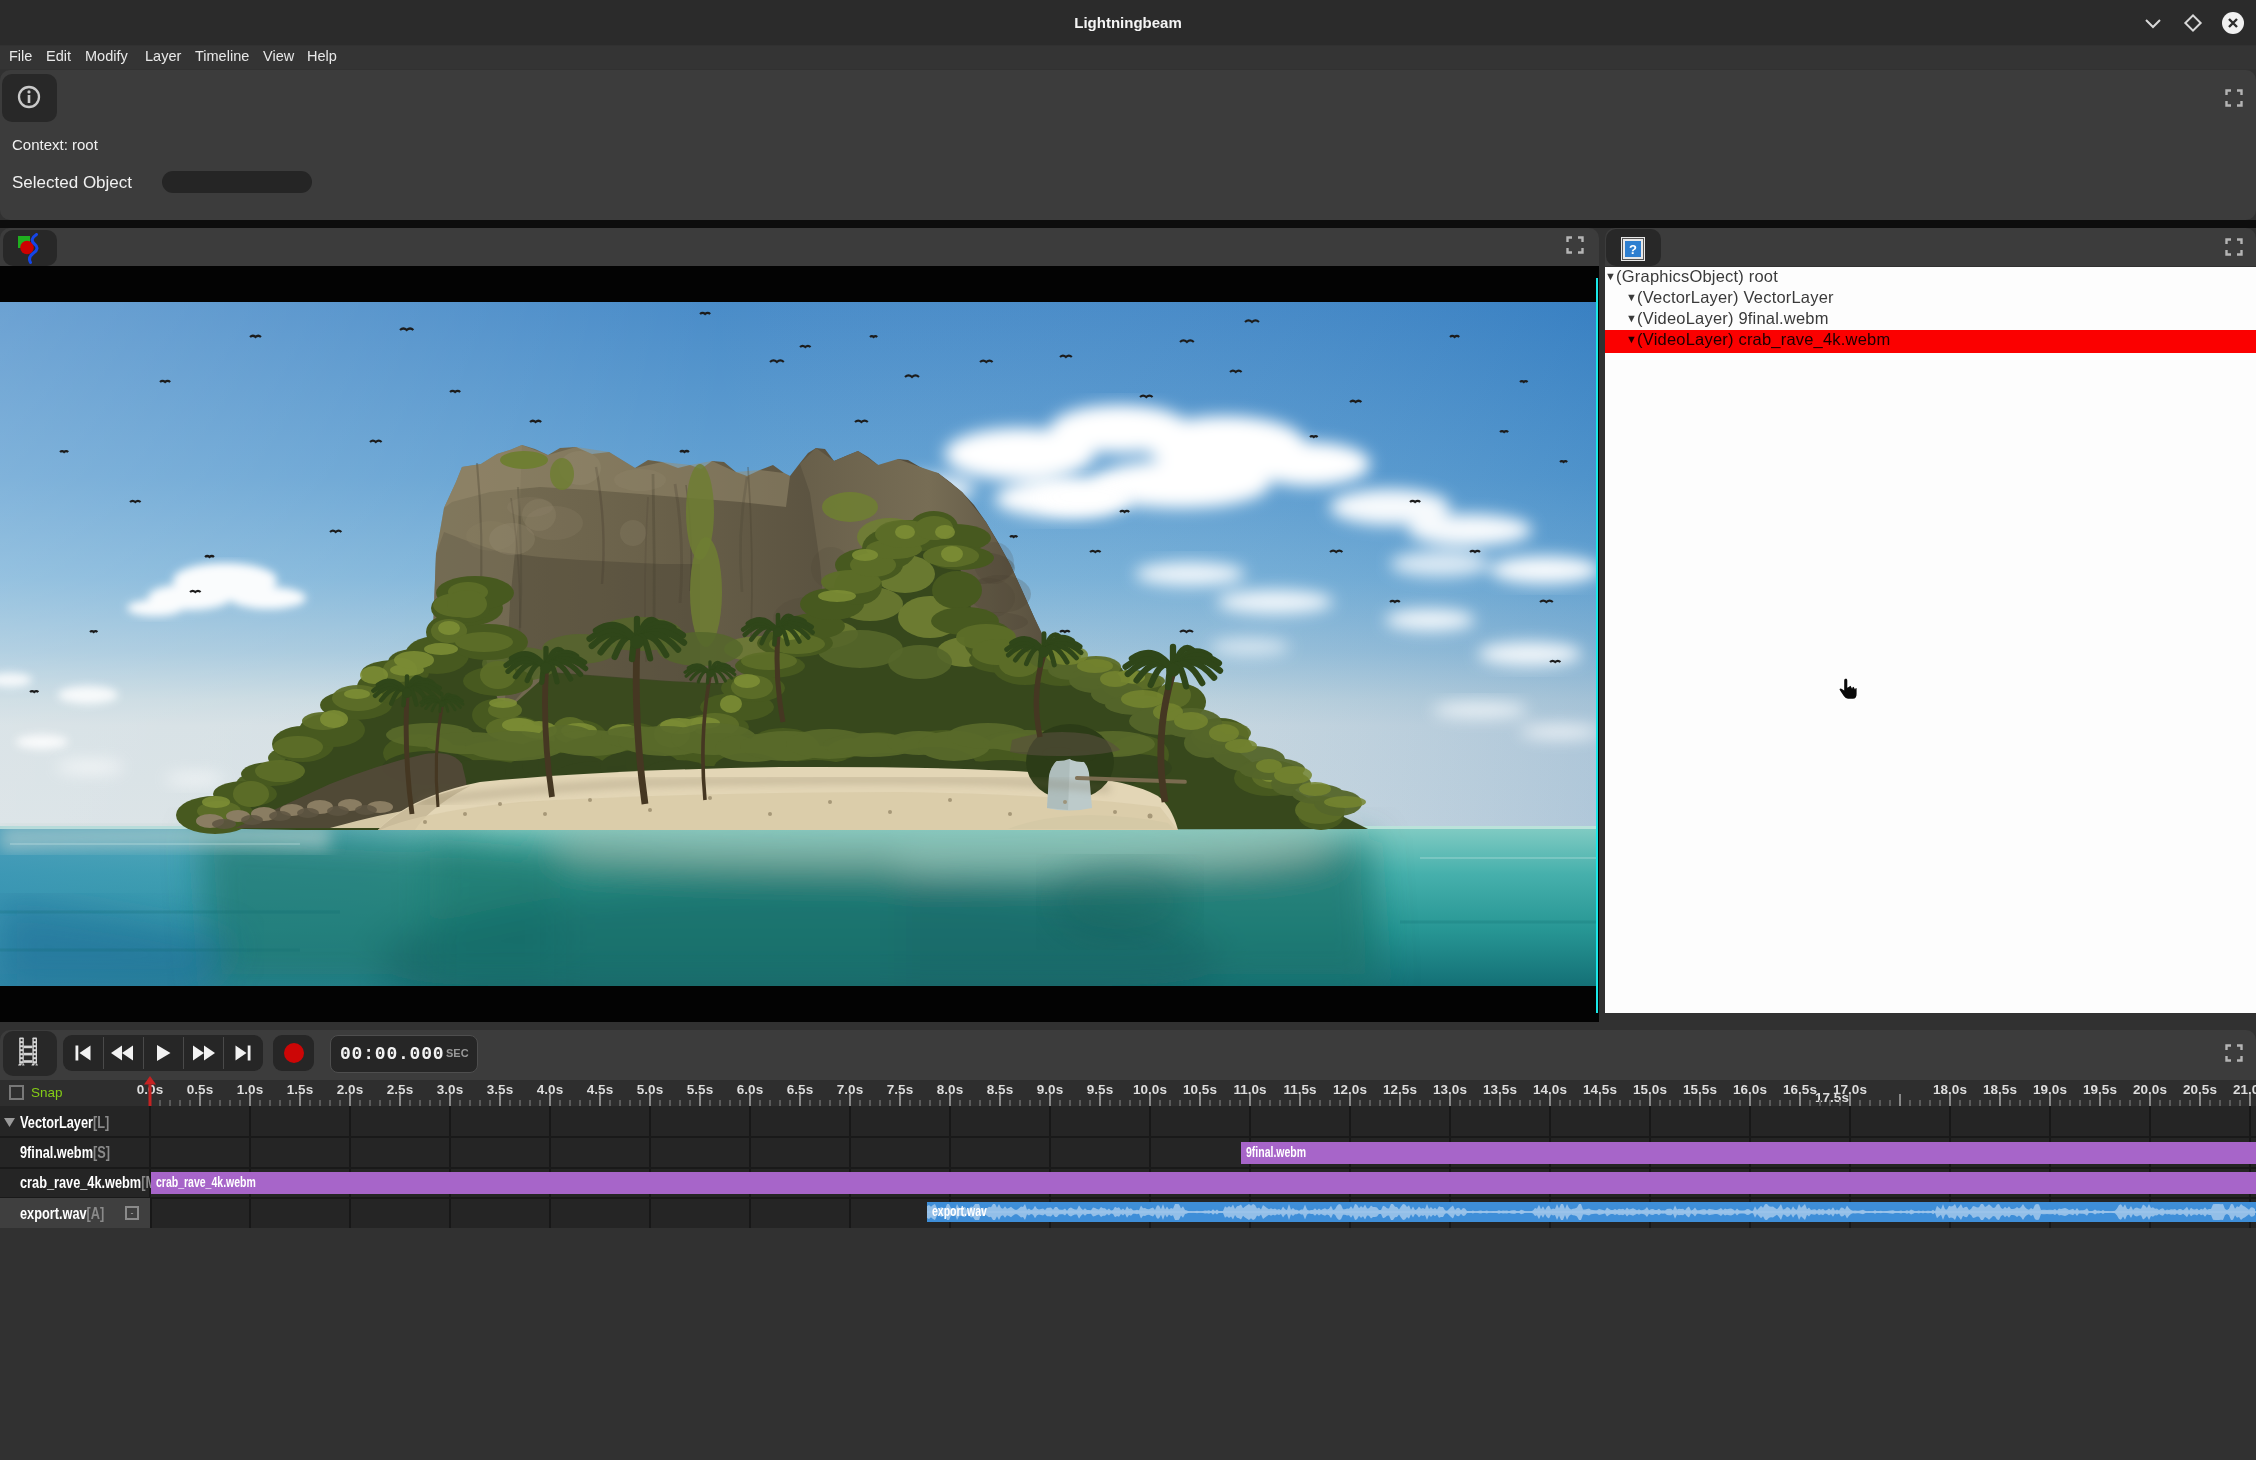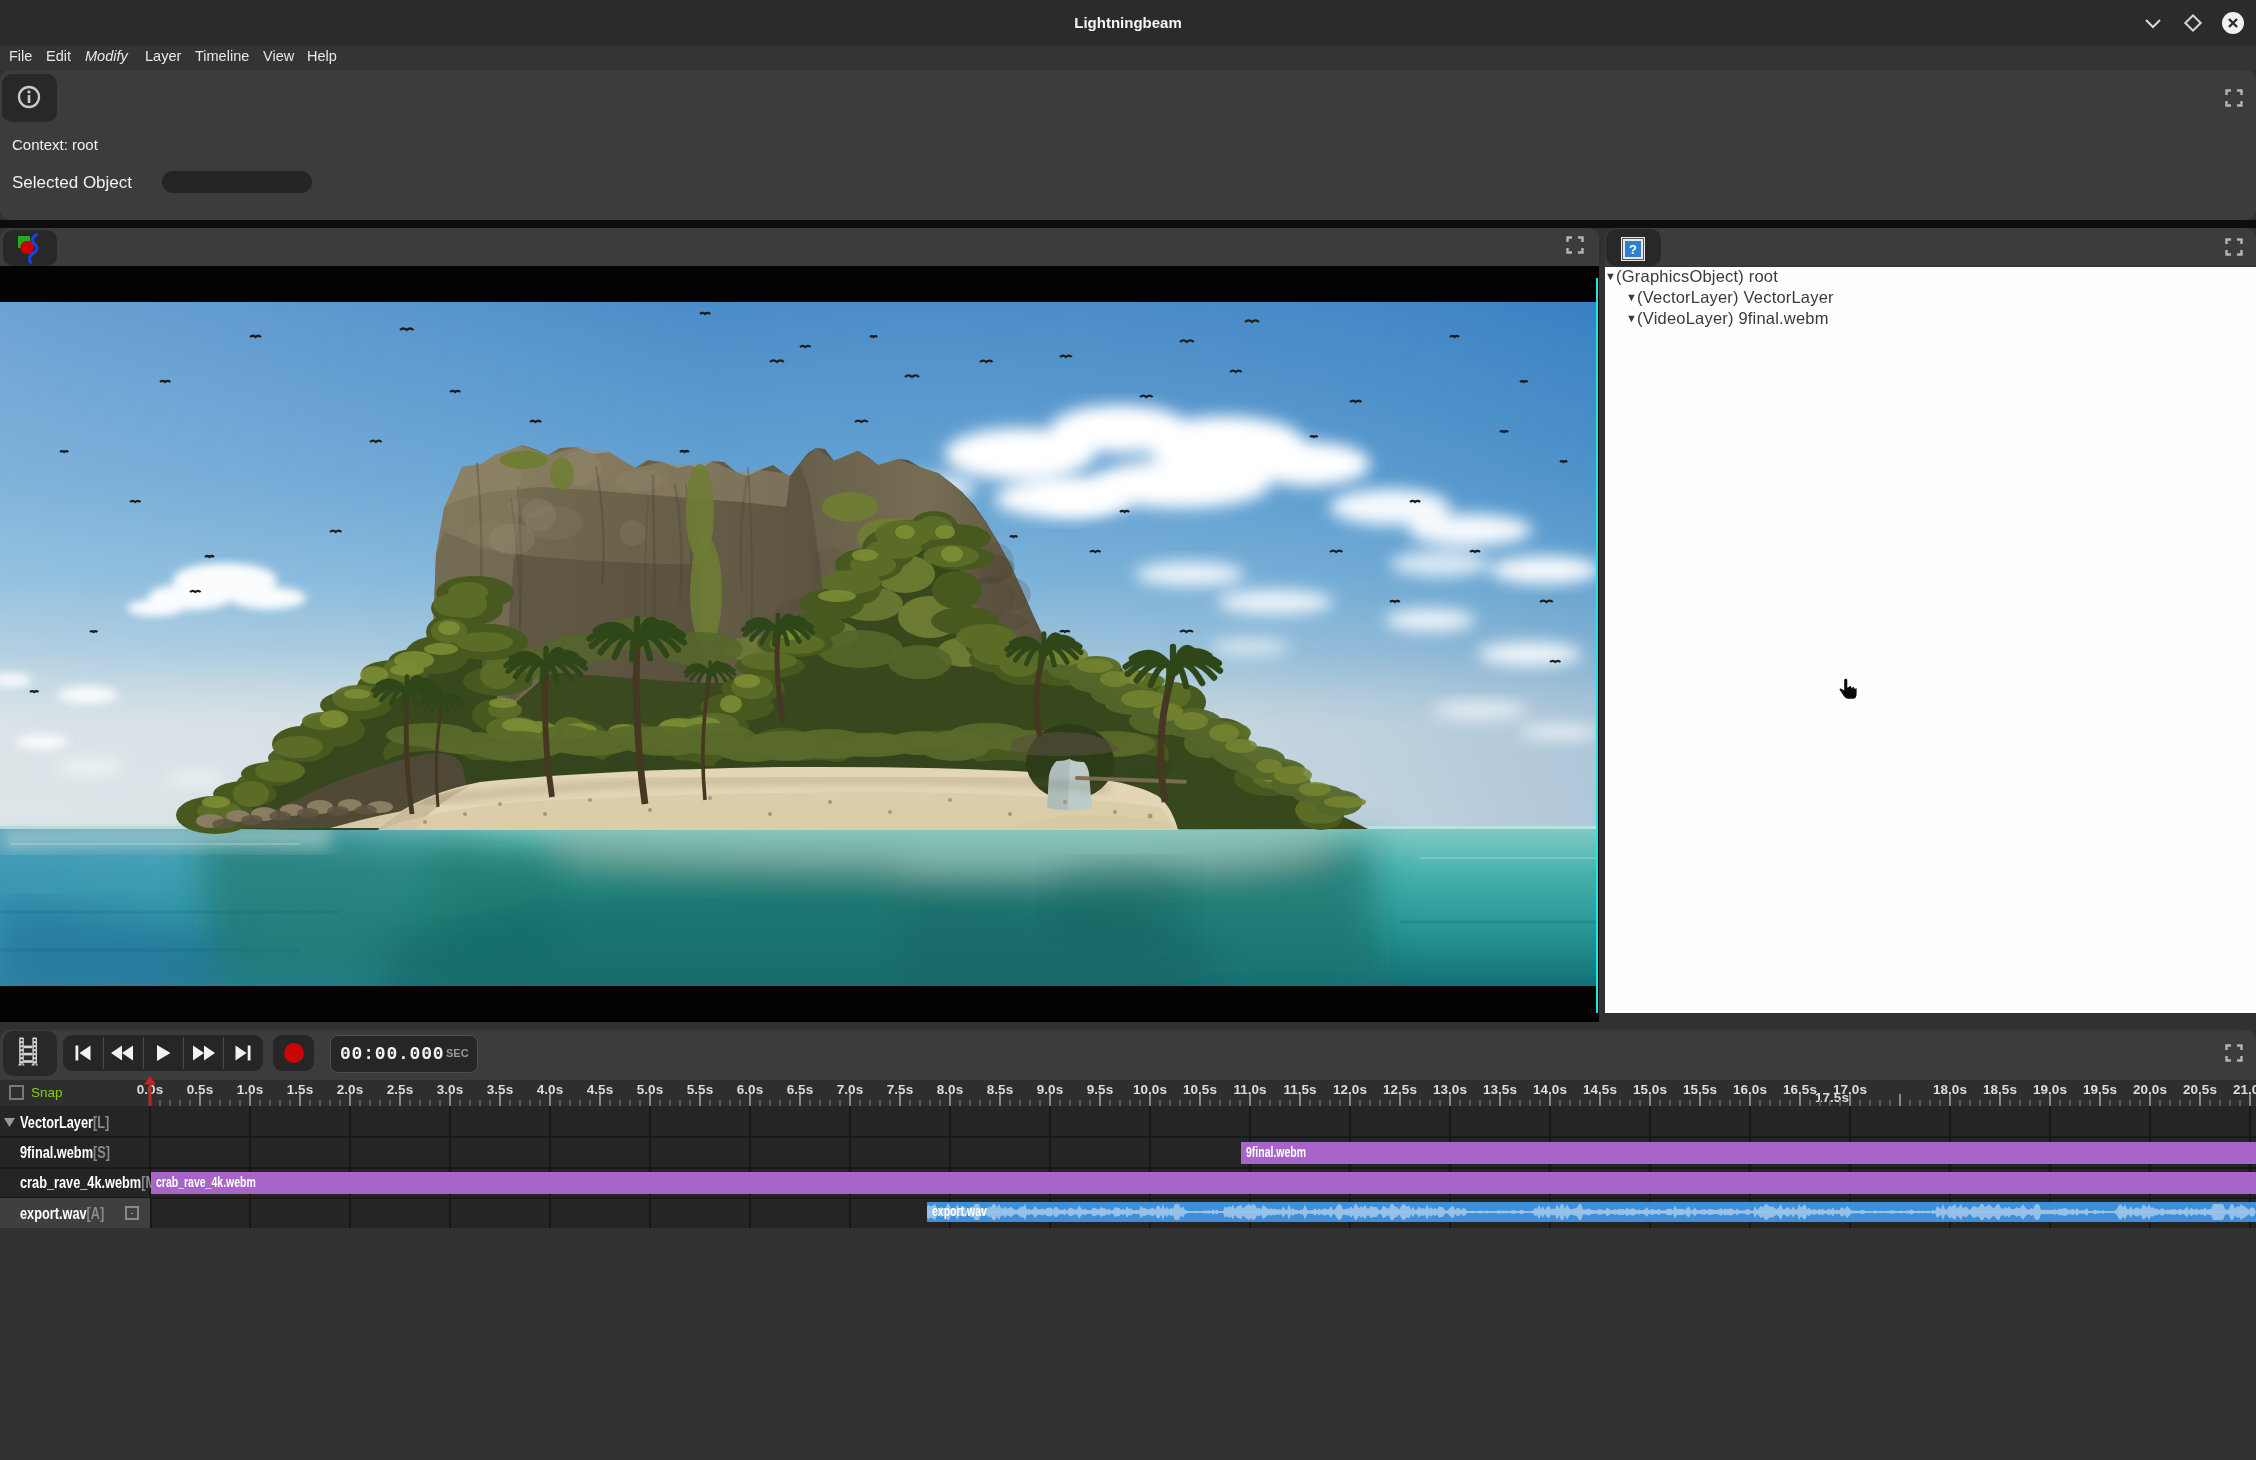--- a/index.html
+++ b/index.html
@@ -48,21 +48,21 @@
       <rect x="4.6" y="4.6" width="10.8" height="10.8" fill="none" stroke="#d8d8d8" stroke-width="2" transform="rotate(45 10 10)"></rect>
     </svg>
 <svg class="abs" style="left:2221px; top:11px;" width="24" height="24" viewBox="0 0 24 24">
       <circle cx="12" cy="12" r="11" fill="#f0f0f0"></circle>
       <path d="M8 8 L16 16 M16 8 L8 16" stroke="#2b2b2b" stroke-width="2.4"></path>
     </svg>
 
   <div id="menubar" class="abs">
     <span class="mi" style="left:9px;">File</span>
     <span class="mi" style="left:46px;">Edit</span>
-    <span class="mi" style="left:85px;font-style:italic;">Modify</span>
+    <span class="mi" style="left:85px;">Modify</span>
     <span class="mi" style="left:145px;">Layer</span>
     <span class="mi" style="left:195px;">Timeline</span>
     <span class="mi" style="left:263px;">View</span>
     <span class="mi" style="left:307px;">Help</span>
   </div>
   <div id="infopanel" class="abs"></div>
   <div class="btn-sq" style="left:2px; top:74px; width:55px; height:48px;"></div>
   <svg class="abs" style="left:17px; top:85px;" width="24" height="24" viewBox="0 0 24 24">
   <circle cx="12" cy="12" r="10" fill="none" stroke="#c9c9c9" stroke-width="2.3"></circle>
   <rect x="10.7" y="10" width="2.6" height="8" fill="#c9c9c9"></rect>
@@ -762,20 +762,21 @@
           <circle cx="1173" cy="368" r="6.8" fill="#2f4619"></circle>
 </g>
 </svg>
 </div>
   <div id="cyanline" class="abs"></div>
 
   <div id="treepanel" class="abs">
     <div class="trow" style="top:0px;"><span style="font-size:11px; vertical-align:2px;">▼</span>(GraphicsObject) root</div>
     <div class="trow" style="top:21px; left:21px;"><span style="font-size:11px; vertical-align:2px;">▼</span>(VectorLayer) VectorLayer</div>
     <div class="trow" style="top:42px; left:21px;"><span style="font-size:11px; vertical-align:2px;">▼</span>(VideoLayer) 9final.webm</div>
+    <div class="trow" style="top:63px; left:0; background:#fb0000; height:23px;"><span style="margin-left:21px; color:#1c0000;"><span style="font-size:11px; vertical-align:2px;">▼</span>(VideoLayer) crab_rave_4k.webm</span></div>
   </div>
   <svg class="abs" style="left:1836px; top:676px;" width="26" height="28" viewBox="0 0 26 28">
 <path d="M8.5 2.5 C10 1.2 12 2 12 4.5 L12 10.5 L13 10 C13.5 8.8 15 8.8 15.5 10 L16 11 C16.5 9.8 18 9.8 18.5 11 L19 12 C19.5 11 21 11 21.3 12.3 L21.3 18 C21.3 21 20 23.5 17 23.5 L12 23.5 C10 23.5 8.5 22.5 7.2 20.5 L3.2 14.5 C2.2 13 3.8 11.2 5.5 12 L7.5 13.2 L7.5 4.5 C7.5 3.5 7.8 3 8.5 2.5 Z" fill="#0a0a0a" stroke="#ffffff" stroke-width="1.4"></path>
 </svg>
 
   <div id="tlpanel" class="abs"></div>
   <div class="btn-sq" style="left:3px; top:1031px; width:54px; height:45px;"></div>
   <svg class="abs" style="left:17px; top:1037px;" width="23" height="29" viewBox="0 0 23 29">
  <g fill="#d6d6d6">
   <rect x="2.2" y="0.5" width="4.6" height="26" rx="0.8"></rect>

